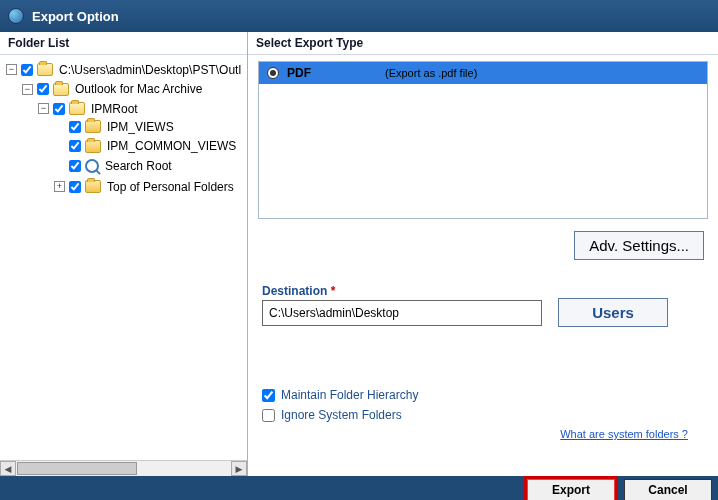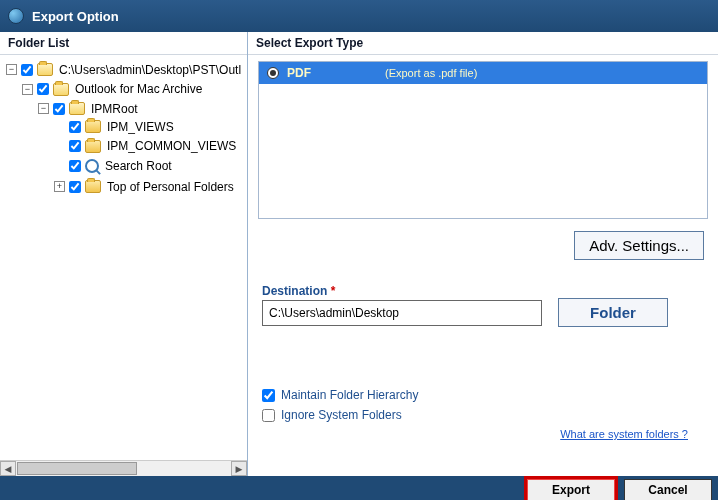--- a/index.html
+++ b/index.html
@@ -25,21 +25,21 @@
 .search-icon::after{content:"";position:absolute;width:6px;height:2px;background:#3a7ab8;bottom:-2px;right:-4px;transform:rotate(45deg);}
 .node-label { padding: 0 2px; }
 .hscroll { height:16px; border-top:1px solid #ccc; display:flex; background:#f0f0f0;}
 .hscroll .arrow{width:16px;border:1px solid #aaa;background:#e8e8e8;display:flex;align-items:center;justify-content:center;font-size:9px;color:#555;cursor:pointer;}
 .hscroll .thumb{width:120px;background:#cdcdcd;border:1px solid #999;margin:1px;}
 .hscroll .track{flex:1;}
 .right { flex:1; padding: 0; display:flex; flex-direction:column; background:#fff;}
 .right .panel-header{padding:4px 8px;}
 .type-box{ margin:6px 10px 4px; border:1px solid #a6b8d0; height:158px; background:#fff;}
 .type-row{ display:flex; align-items:center; padding:4px 8px; gap:8px; font-size:12px;}
-.type-row.sel{ background:#2f7de0; color:#fef9c3;}
+.type-row.sel{ background:#2f7de0; color:#000000;}
 .radio{ width:12px; height:12px; border-radius:50%; border:1px solid #333; background:#fff; position:relative; cursor:pointer;}
 .radio.sel::after{content:"";position:absolute;inset:2px;border-radius:50%;background:#333;}
 .type-name{ width:90px; font-weight:bold;}
 .type-desc{ font-size:11px;}
 .adv-row{ display:flex; justify-content:flex-end; padding:8px 14px 4px;}
 .btn{ border:1px solid #5a7aa0; background:#f4f6fa; padding:5px 14px; font-size:15px; cursor:pointer; min-width:92px; text-align:center; font-family:inherit;}
 .dest-section{ padding: 20px 14px 8px;}
 .dest-label{ color:#1f4f8f; font-weight:bold; display:inline-block; }
 .req{ color:#c00; font-weight:bold;}
 .dest-row{ display:flex; gap:16px; align-items:center;}
@@ -148,21 +148,21 @@
         <span class="type-desc">(Export as .pdf file)</span>
       </div>
     </div>
     <div class="adv-row">
       <button class="btn">Adv. Settings...</button>
     </div>
     <div class="dest-section">
       <span class="dest-label"><span>Destination</span> <span class="req">*</span></span>
       <div class="dest-row">
         <input class="dest-input" type="text" value="C:\Users\admin\Desktop" style="">
-        <button class="btn browse-btn">Folder</button>
+        <button class="btn browse-btn">Users</button>
       </div>
     </div>
     <div class="options">
       <div class="opt-row">
         <input type="checkbox" checked="" style="">
         <span>Maintain Folder Hierarchy</span>
       </div>
       <div class="opt-row">
         <input type="checkbox" style="">
         <span>Ignore System Folders</span>

